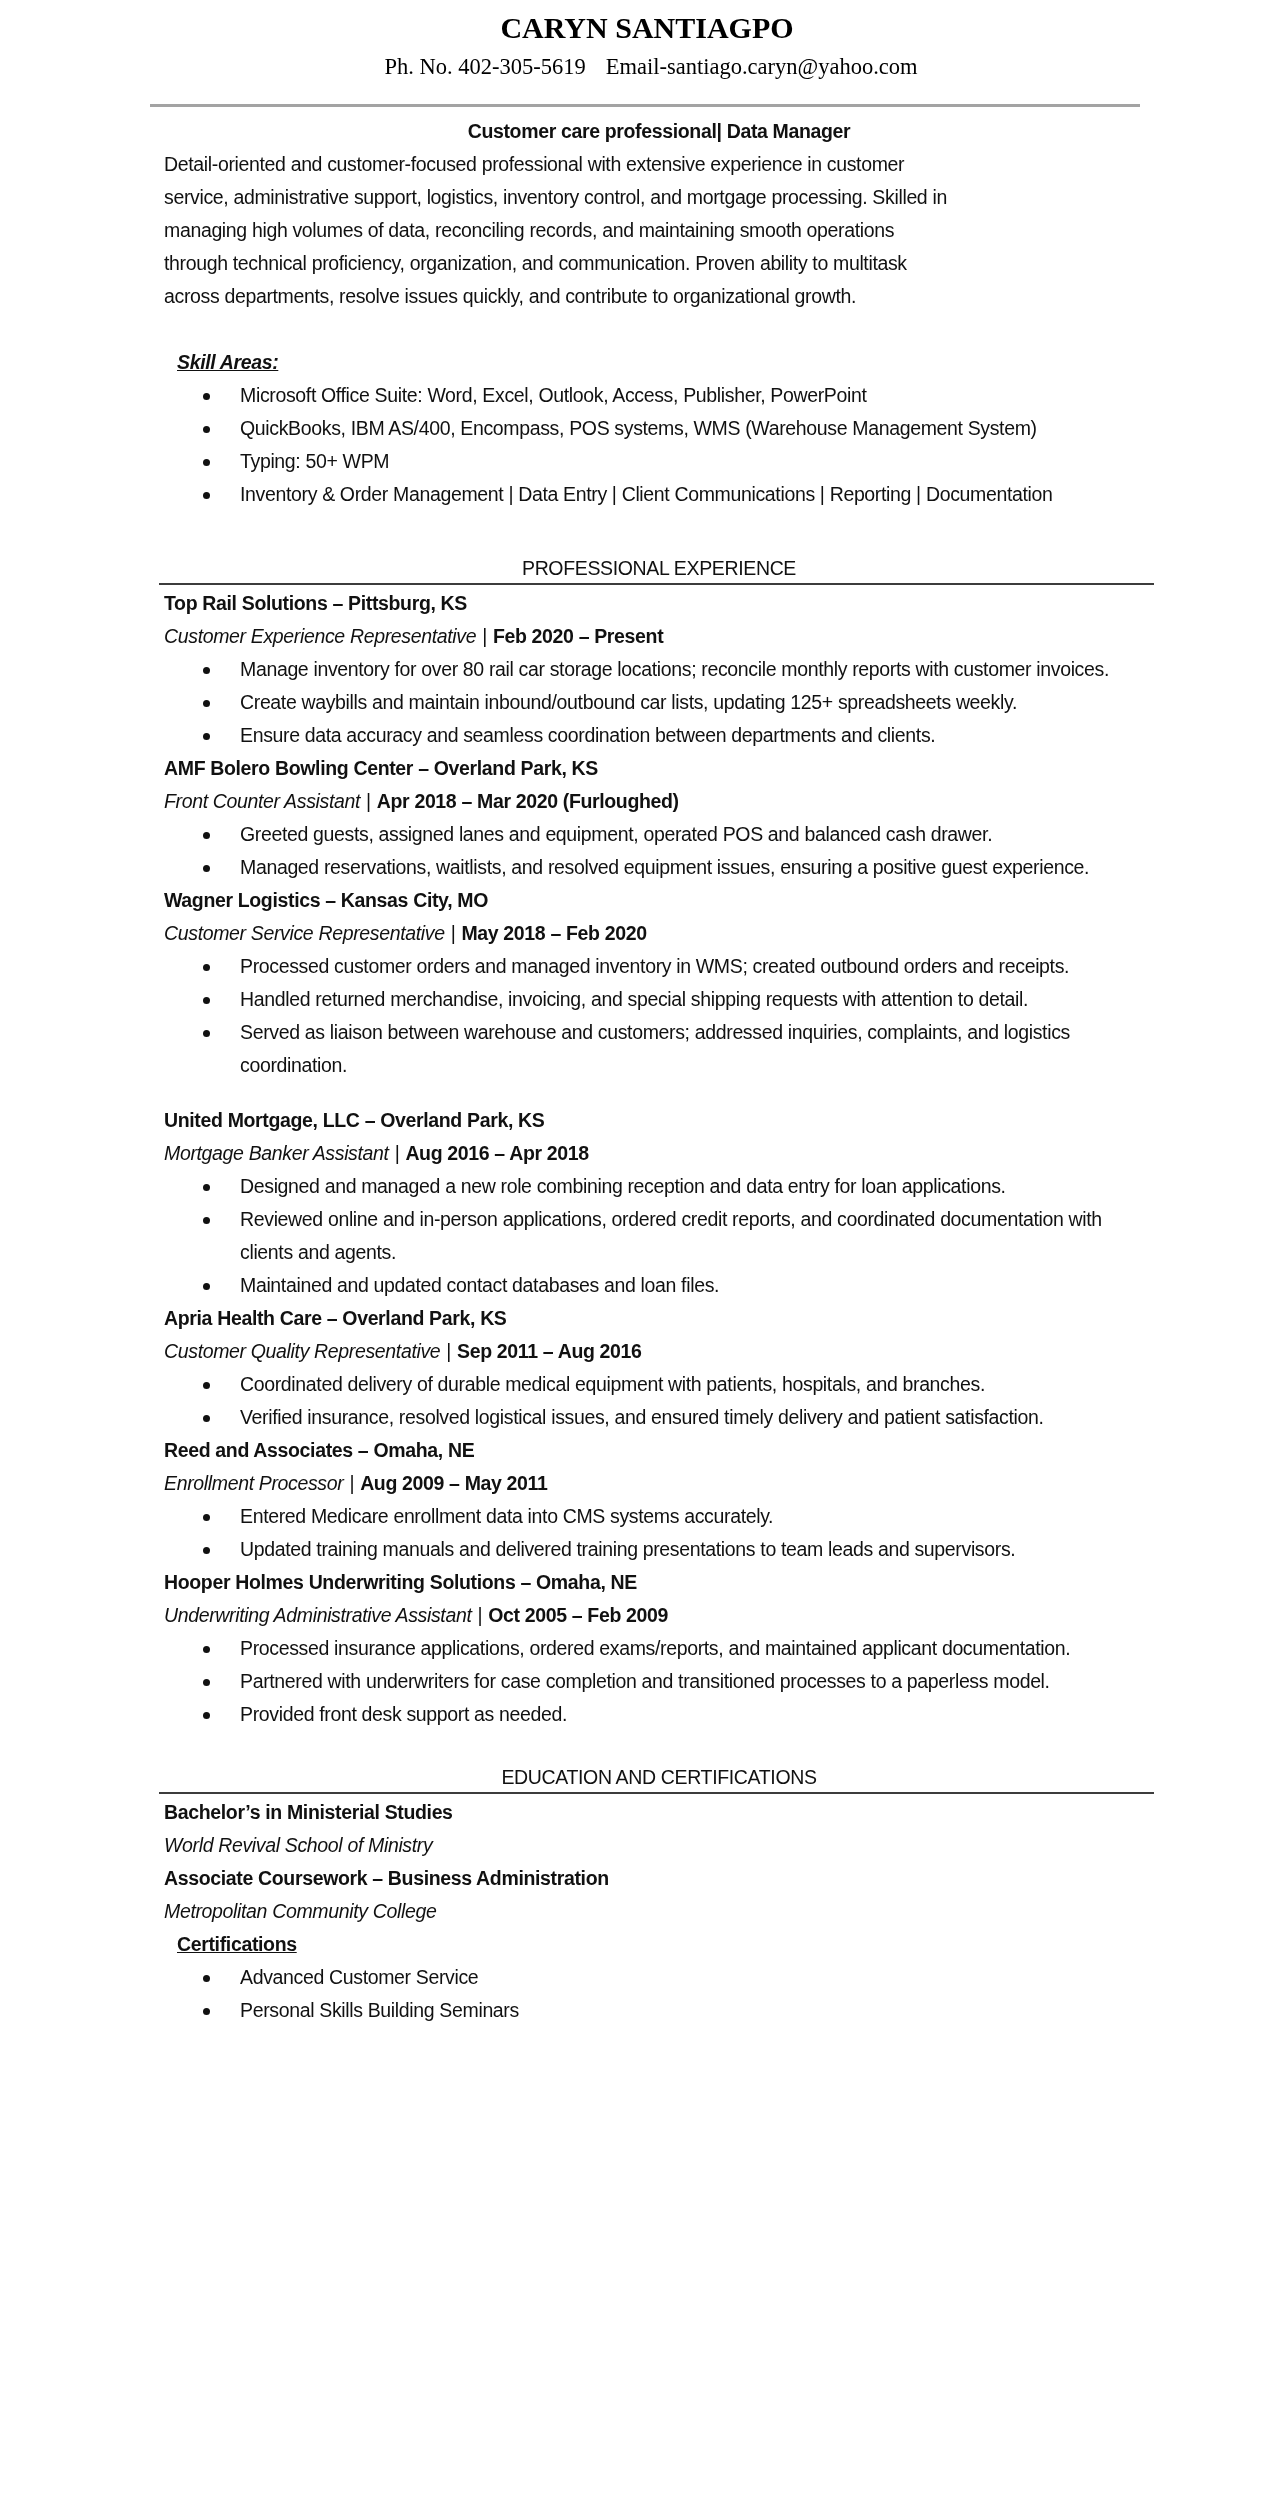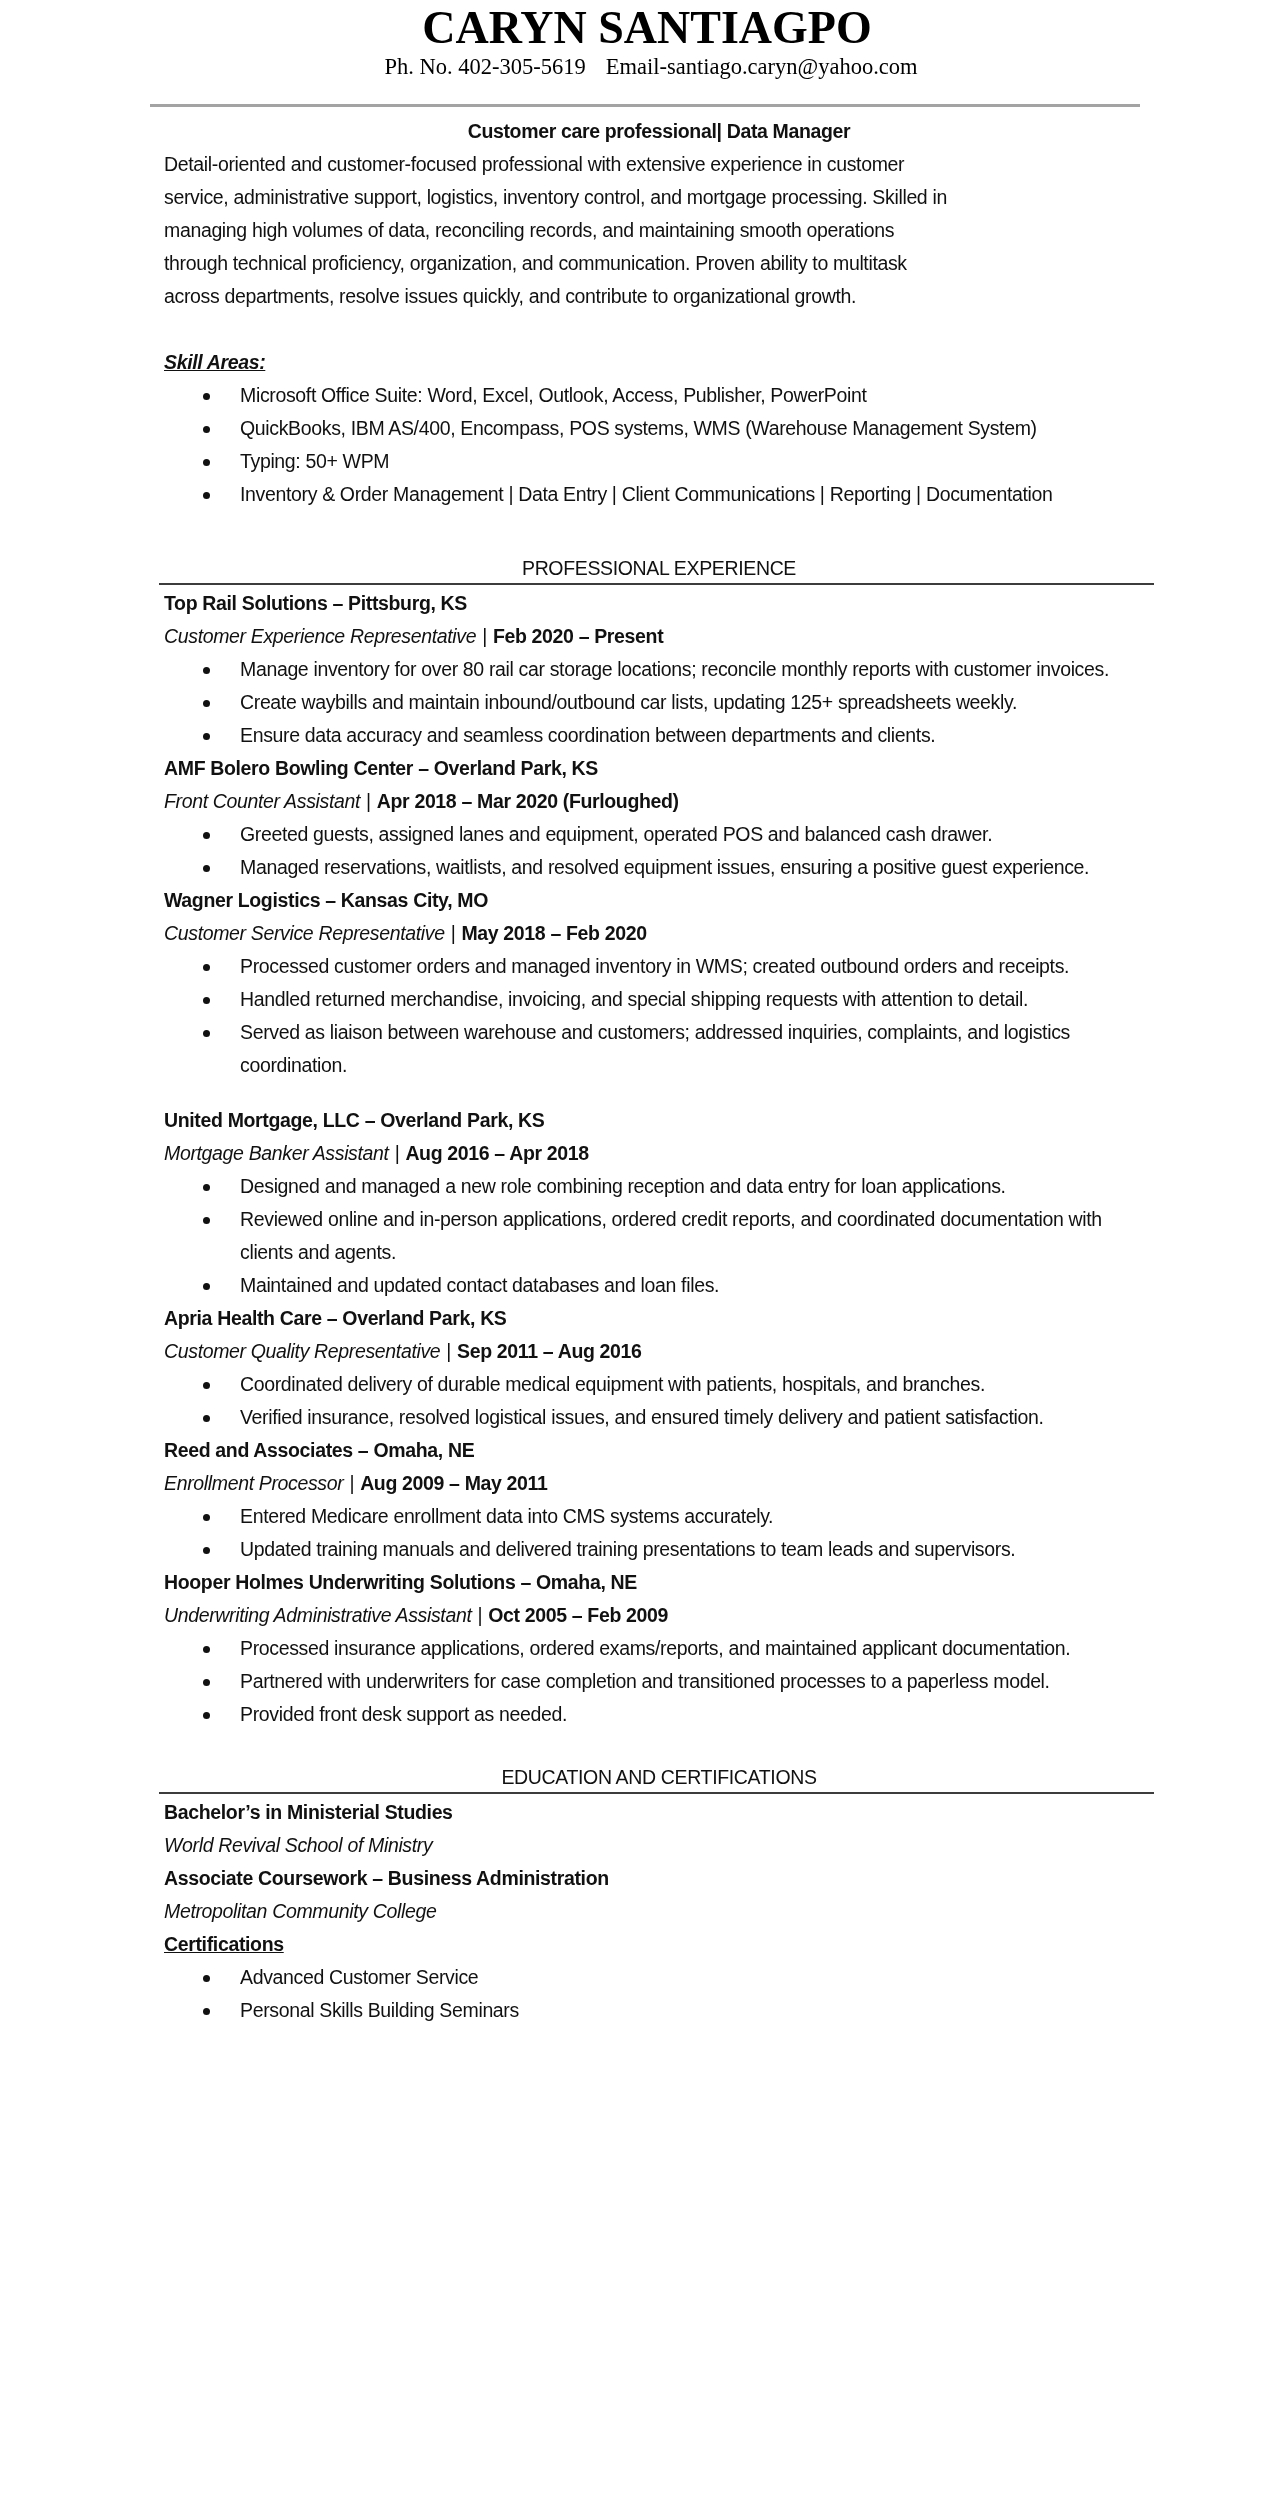--- a/index.html
+++ b/index.html
@@ -1,27 +1,27 @@
 <!DOCTYPE html>
 <html><head>
 <meta charset="utf-8">
 <style>
   html, body { margin:0; padding:0; background:#ffffff; }
   body { width:1275px; height:2508px; position:relative; overflow:hidden; color:#111; }
   .page { position:absolute; left:152px; top:0; width:990px; font-family:"Liberation Sans", sans-serif; font-size:19.5px; letter-spacing:-0.35px; }
-  .name { position:absolute; left:0; width:990px; top:0; text-align:center; font-family:"Liberation Serif", serif; font-weight:bold; font-size:46px; line-height:56px; letter-spacing:0; color:#000; }
+  .name { position:absolute; left:0; width:990px; top:0; text-align:center; font-family:"Liberation Serif", serif; font-weight:bold; font-size:30px; line-height:56px; letter-spacing:0; color:#000; }
   .contact { position:absolute; left:4px; width:990px; top:52px; text-align:center; font-family:"Liberation Serif", serif; font-size:22.5px; line-height:30px; letter-spacing:0; color:#000; }
   .contact .gap { display:inline-block; width:20px; }
   .top-rule { position:absolute; left:-2px; width:990px; top:104px; height:3px; background:#a3a3a3; }
   .flow { position:absolute; left:12px; top:115px; width:990px; }
   .line { line-height:33px; min-height:33px; }
   .center { text-align:center; }
   .bold { font-weight:bold; }
   .ital { font-style:italic; }
-  .ul { text-decoration:underline; }
+  .ul { text-decoration:underline;margin-left:13px; }
   .sec-title { text-align:center; line-height:33px; margin-top:8px; }
   .sec-rule { height:2px; background:#3c3c3c; margin-left:-5px; width:995px; margin-top:-2px; margin-bottom:2px; }
   .spacer { height:33px; }
   .spacer-sm { height:22px; }
   ul.bullets { list-style:none; margin:0; padding:0; }
   ul.bullets li { position:relative; padding-left:76px; line-height:33px; padding-right:10px; }
   ul.bullets li .dot { position:absolute; left:39px; top:14px; width:7px; height:7px; border-radius:50%; background:#111; }
   .role-line .sep { font-style:normal; font-weight:normal; padding:0 6px; }
 </style>
 </head>

